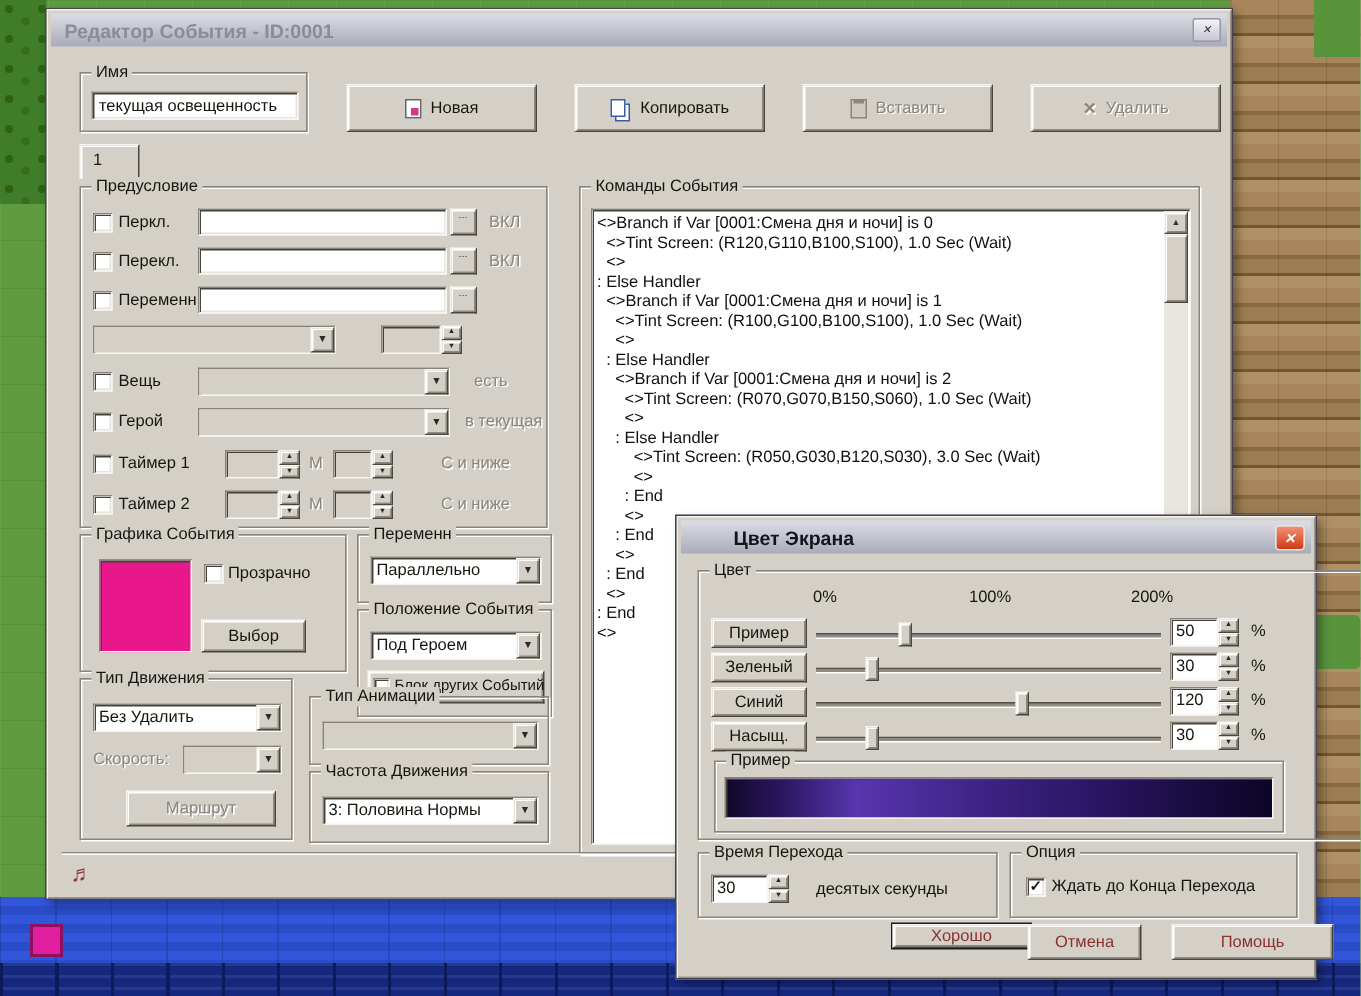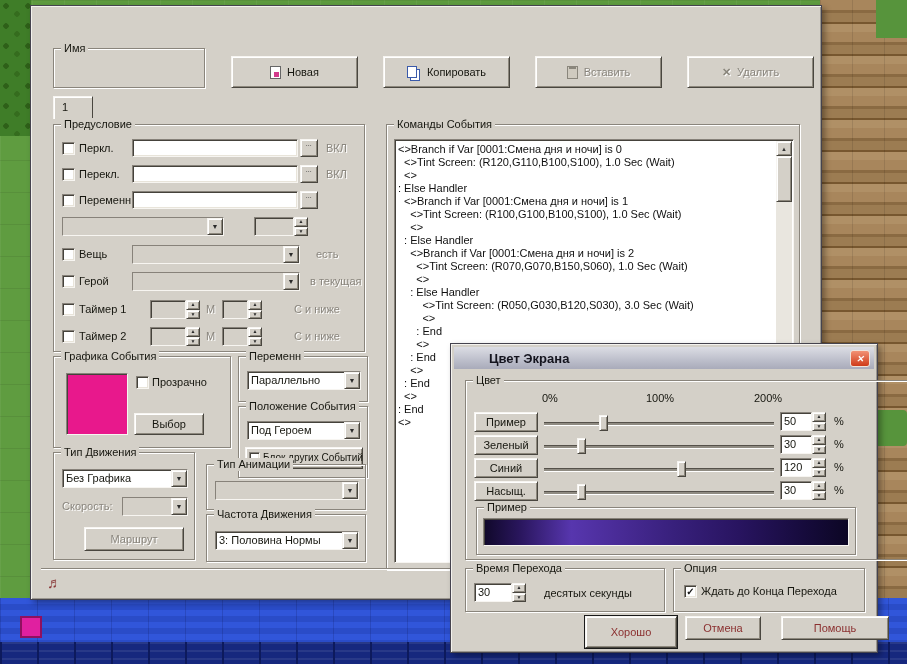--- a/index.html
+++ b/index.html
@@ -127,23 +127,32 @@
   <div class="bg" id="bg-grass"></div>
   <div class="bg" id="bg-forest"></div>
   <div class="bg" id="bg-dirt"></div>
   <div class="bg" id="bg-patch1"></div>
   <div class="bg" id="bg-patch2"></div>
   <div class="bg" id="bg-water"></div>
   <div class="bg" id="bg-water-dark"></div>
   <div id="map-marker" style="background: rgb(224, 32, 160);"></div>
 
   <div class="window" style="left:30px;top:5px;width:792px;height:595px;z-index:2">
+    <div class="titlebar">
+      <span class="titletext inactive">Редактор События - ID:0001</span>
+      <span class="closebtn close-silver">
+          <i class="tiny7">✕</i>
+        </span>
+    </div>
 
     <div class="group" style="left:22px;top:42px;width:152px;height:40px">
       <span class="legend">Имя</span>
+      <span class="field sunken-box" style="left:7px;top:12px;width:138px;height:19px">
+        <span>текущая освещенность</span>
+      </span>
     </div>
 
     <div class="btn" style="left:200px;top:50px;width:127px;height:32px">
       <span class="ic-new"></span>
       <span>Новая</span>
     </div>
     <div class="btn" style="left:352px;top:50px;width:127px;height:32px">
       <span class="ic-copy"></span>
       <span>Копировать</span>
     </div>
@@ -371,21 +380,21 @@
       </span>
       <span class="block-box" style="left:6px;top:40px;width:118px;height:22px">
         <span class="cb" style="left:3px;top:4px;width:11px;height:11px"></span>
         <span class="lbl" style="left:17px;top:1px;font-size:10px">Блок других Событий</span>
       </span>
     </div>
 
     <div class="group" style="left:22px;top:446px;width:142px;height:108px">
       <span class="legend">Тип Движения</span>
       <span class="combo" style="left:8px;top:16px;width:126px">
-        <span class="combo-field">Без Графика</span>
+        <span class="combo-field">Без Удалить</span>
         <span class="combo-btn">
             <i class="tiny7">▼</i>
           </span>
       </span>
       <span class="lbl dis" style="left:8px;top:44px">Скорость:</span>
       <span class="combo" style="left:68px;top:44px;width:66px">
         <span class="combo-field dis-field"></span>
         <span class="combo-btn">
             <i class="tiny7">▼</i>
           </span>
@@ -537,21 +546,21 @@
       </span>
       <span class="lbl" style="left:78px;top:15px">десятых секунды</span>
     </div>
 
     <div class="group" style="left:222px;top:224px;width:192px;height:44px">
       <span class="legend">Опция</span>
       <span class="cb" style="left:10px;top:16px">✓</span>
       <span class="lbl" style="left:27px;top:13px">Ждать до Конца Перехода</span>
     </div>
 
-    <div class="btn default-btn" style="left:134px;top:272px;width:92px;height:32px">
+    <div class="btn default-btn" style="left:144px;top:272px;width:92px;height:16px">
       <span class="dlg-btn">Хорошо</span>
     </div>
     <div class="btn" style="left:234px;top:272px;width:76px;height:24px">
       <span class="dlg-btn">Отмена</span>
     </div>
     <div class="btn" style="left:330px;top:272px;width:108px;height:24px">
       <span class="dlg-btn">Помощь</span>
     </div>
   </div>
 </div>

